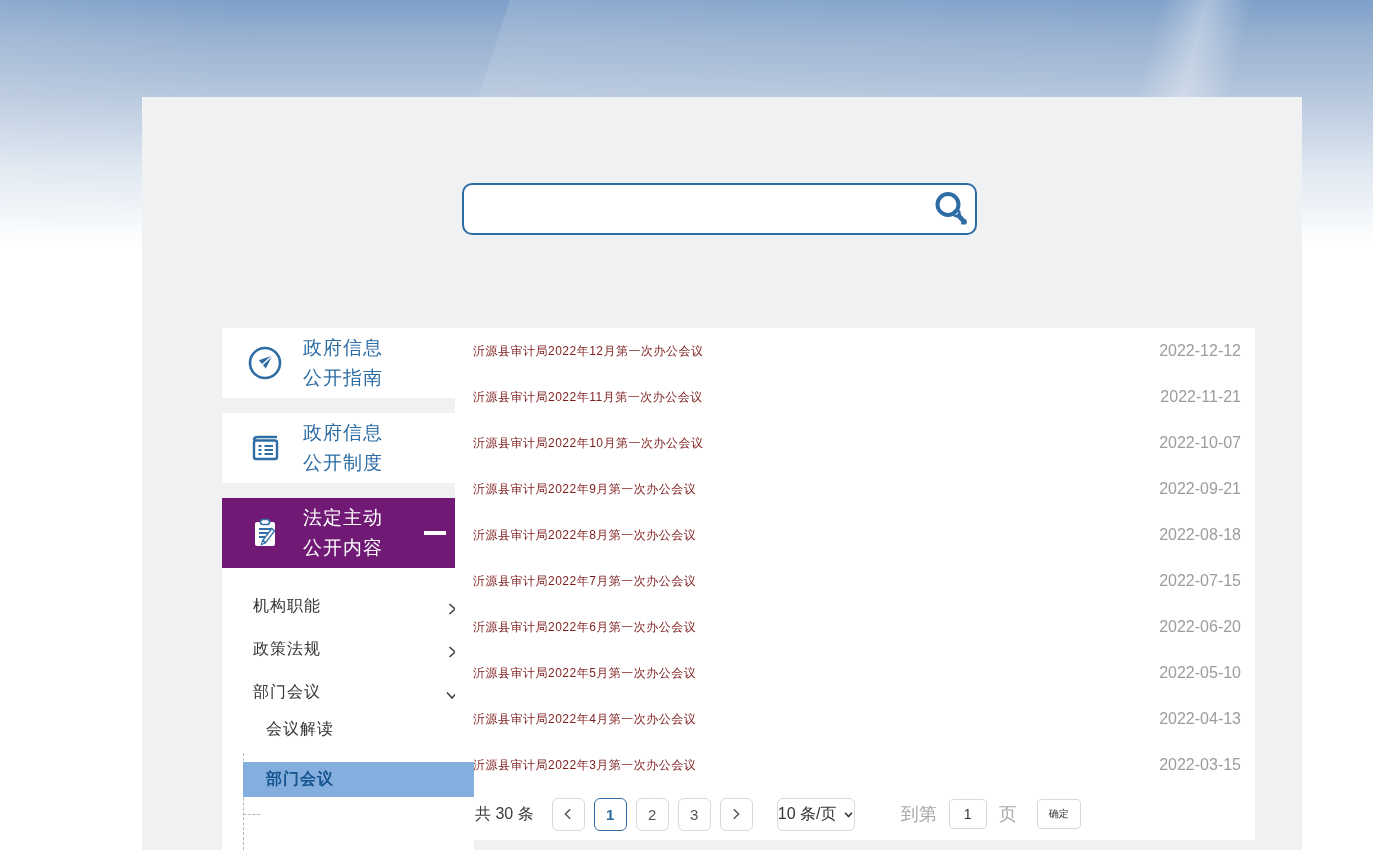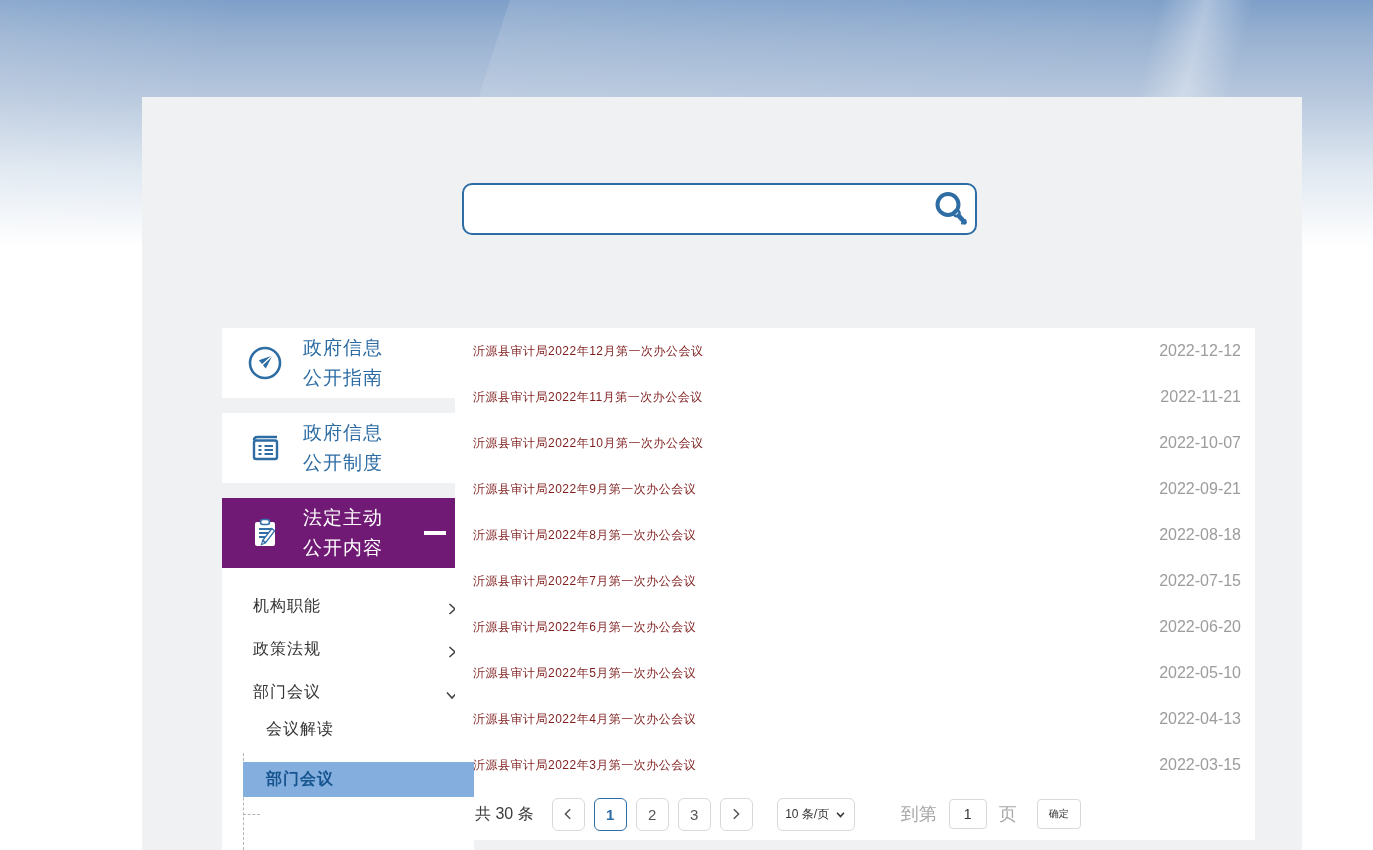--- a/index.html
+++ b/index.html
@@ -108,21 +108,21 @@
   .pg-total { font-size: 16px; color: #3c3c3c; margin-right: 18px; }
   .pg-btn {
     width: 33px; height: 33px; background: #fff; border: 1px solid #d9d9d9; border-radius: 6px;
     display: flex; align-items: center; justify-content: center; cursor: pointer;
     font-size: 15px; color: #555; margin-right: 9px;
   }
   .pg-btn.active { border-color: #2e6da4; color: #2e6da4; font-weight: bold; }
   .pg-size {
     width: 78px; height: 33px; background: #fff; border: 1px solid #d9d9d9; border-radius: 6px;
     display: flex; align-items: center; justify-content: center; gap: 6px; cursor: pointer;
-    font-size: 12px; color: #333; margin-left: 15px;
+    font-size: 16px; color: #333; margin-left: 15px;
   }
   .pg-goto { display: flex; align-items: center; margin-left: 46px; }
   .pg-goto .muted { font-size: 18px; color: #a8a8a8; }
   .pg-goto input {
     width: 38px; height: 30px; border: 1px solid #d9d9d9; border-radius: 4px; margin: 0 12px;
     text-align: center; font-size: 14px; color: #333; outline: none;
     font-family: "Liberation Sans", "DejaVu Sans", sans-serif;
   }
   .pg-confirm {
     width: 44px; height: 30px; background: #fff; border: 1px solid #d9d9d9; border-radius: 4px;

